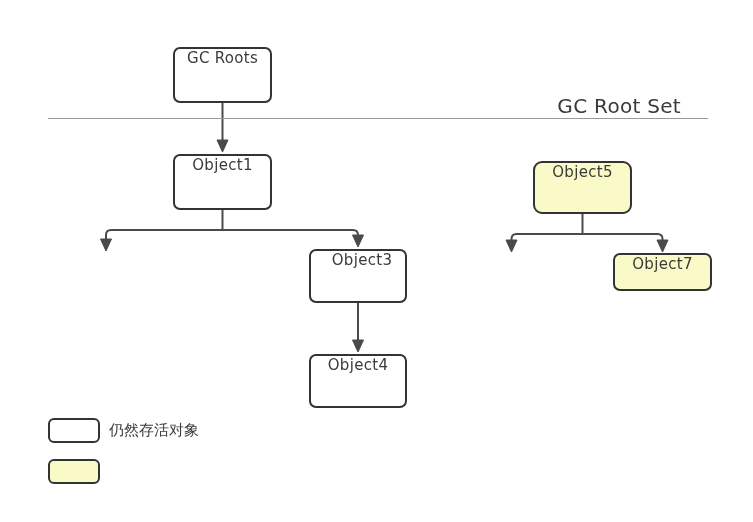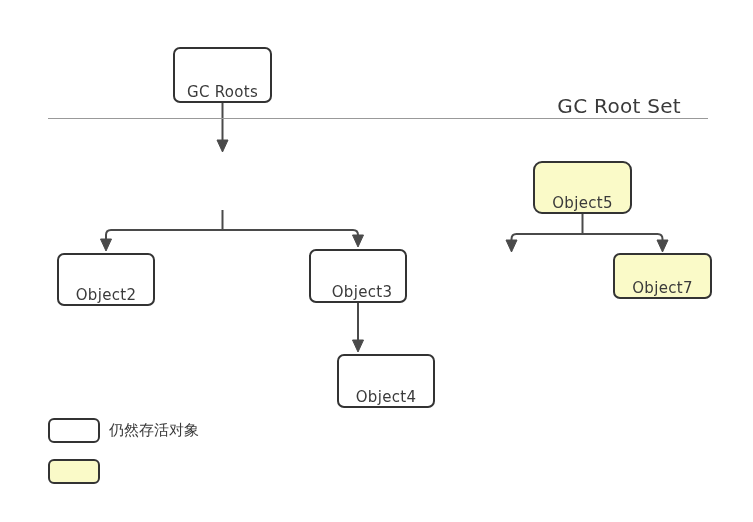--- a/index.html
+++ b/index.html
@@ -39,21 +39,21 @@
     fill:var(--edge);
     stroke:var(--edge);
     stroke-linejoin:round;
   }
   .node{
     position:absolute;
     box-sizing:border-box;
     border:2px solid var(--node-border);
     border-radius:7px;
     display:flex;
-    align-items:flex-end;
+    align-items:flex-start;
     justify-content:center;
     font-size:15px;
     color:var(--text);
     letter-spacing:0.3px;
   }
   .node.alive{background:var(--alive-fill);}
   .node.recyclable{background:var(--recyclable-fill);}
 
   .divider{
     position:absolute;
@@ -127,39 +127,39 @@
     </g>
   </svg>
 
   <div class="divider"></div>
   <div class="rootset-label">GC Root Set</div>
 
   <div class="node alive" style="left:173px;top:47px;width:99px;height:56px;">
     <span>GC Roots</span>
   </div>
 
+  <div class="node alive" style="left:173px;top:154px;width:99px;height:56px;">
+    <span>Object1</span>
+  </div>
 
-  <div class="node alive" style="left:57px;top:253px;width:98px;height:53px;">
-    <span>Object2</span>
-  </div>
 
   <div class="node alive" style="left:309px;top:249px;width:98px;height:54px;padding-left:8px;">
     <span>Object3</span>
   </div>
 
-  <div class="node alive" style="left:309px;top:354px;width:98px;height:54px;margin-left:28px;">
+  <div class="node alive" style="left:309px;top:354px;width:98px;height:54px;">
     <span>Object4</span>
   </div>
 
   <div class="node recyclable" style="left:533px;top:161px;width:99px;height:53px;border-radius:9px;">
     <span>Object5</span>
   </div>
 
 
-  <div class="node recyclable" style="left:613px;top:253px;width:99px;height:46px;">
+  <div class="node recyclable" style="left:613px;top:253px;width:99px;height:38px;">
     <span>Object7</span>
   </div>
 
   <div class="legend">
     <div class="legend-row">
       <div class="legend-swatch alive"></div>
       <div class="legend-label">仍然存活对象</div>
     </div>
     <div class="legend-row">
       <div class="legend-swatch recyclable"></div>

